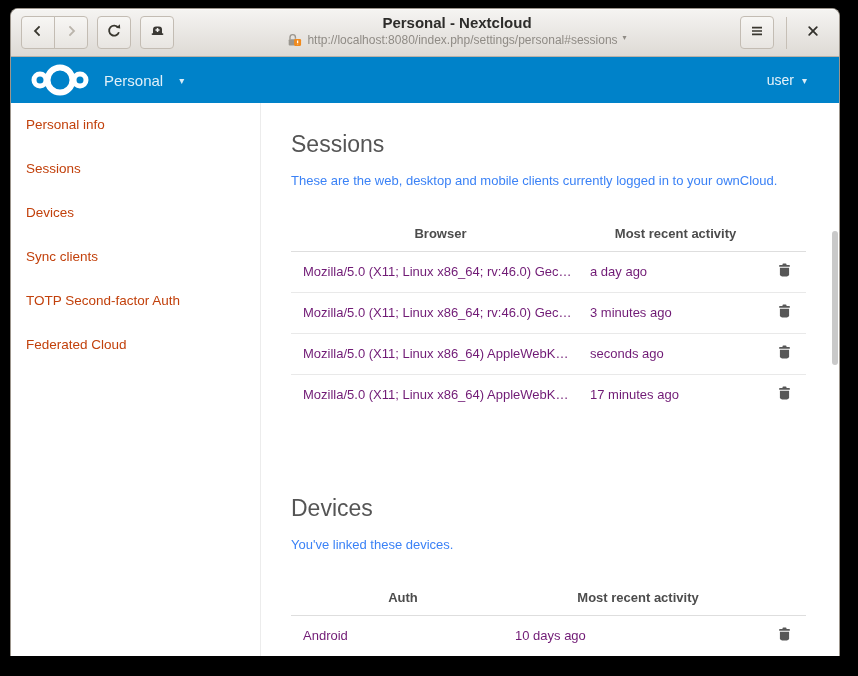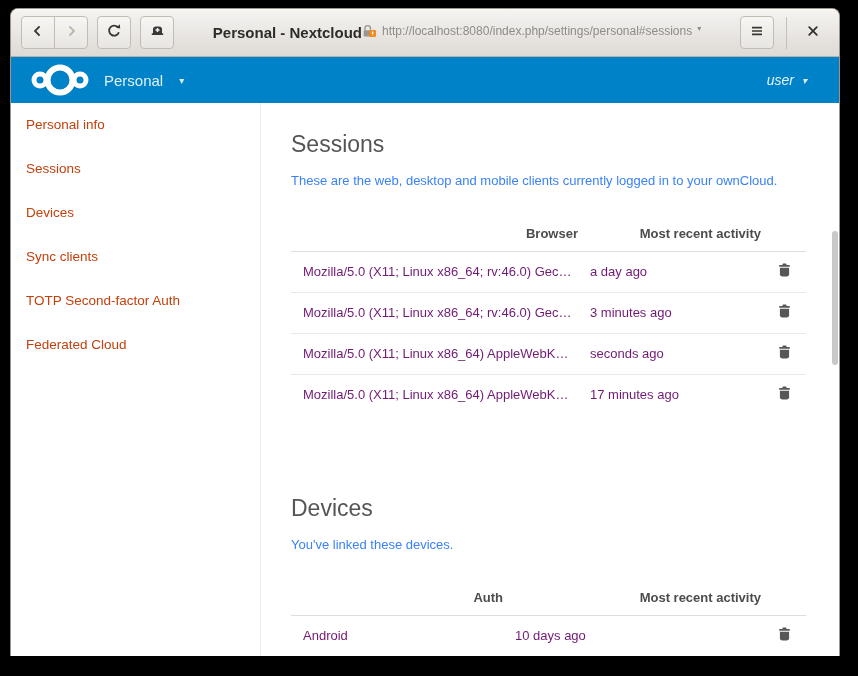--- a/index.html
+++ b/index.html
@@ -16,50 +16,50 @@
               background:linear-gradient(#f5f4f2,#dedad5); border-bottom:1px solid #b9b1a8;
               box-shadow:inset 0 1px 0 rgba(255,255,255,.75); }
   .tb-btn { height:33px; border:1px solid #c3bcb3; background:linear-gradient(#f7f6f4,#e8e5e1);
             border-radius:4px; display:flex; align-items:center; justify-content:center; cursor:pointer; }
   .navgroup { display:flex; }
   .navgroup .tb-btn { width:34px; }
   .navgroup .tb-btn:first-child { border-radius:4px 0 0 4px; }
   .navgroup .tb-btn:last-child { border-radius:0 4px 4px 0; margin-left:-1px; }
   .btn-refresh { width:34px; margin-left:9px; }
   .btn-newtab { width:34px; margin-left:9px; }
-  .title-block { flex:1; display:flex; flex-direction:row; align-items:center; justify-content:center; min-width:0; }
+  .title-block { flex:1; display:flex; flex-direction:column; align-items:center; justify-content:center; min-width:0; }
   .window-title { font-size:15px; font-weight:bold; color:#2d2c2a; line-height:18px; }
   .url-row { display:flex; align-items:flex-start; gap:5px; margin-top:1px; cursor:text; }
   .url-text { font-size:12px; color:#8f8b85; }
   .url-caret { font-size:8px; color:#8f8b85; }
   .btn-menu { width:34px; }
   .tb-sep { width:1px; height:32px; background:#c6bfb6; margin:0 12px; }
   .btn-close { width:28px; height:28px; border:none; background:none; display:flex;
                align-items:center; justify-content:center; cursor:pointer; margin-right:2px; }
 
   
   .app-header { height:46px; flex:0 0 46px; background:#0082c9; display:flex; align-items:center; padding:0 18px; }
   .nc-logo { margin-right:13px; display:flex; align-items:center; cursor:pointer; }
   .app-menu { display:flex; align-items:center; gap:16px; color:rgba(255,255,255,.88);
               font-size:15px; cursor:pointer; }
   .hdr-caret { font-size:10px; color:rgba(255,255,255,.85); }
   .hdr-spacer { flex:1; }
   .user-menu { display:flex; align-items:center; gap:8px; color:rgba(255,255,255,.9);
-               font-size:14px; cursor:pointer; padding-right:14px;font-style:italic; }
+               font-size:14px; cursor:pointer; padding-right:14px; }
 
   
   .content { flex:1; display:flex; position:relative; background:#fff; overflow:hidden; }
   .sidebar { width:250px; flex:0 0 250px; border-right:1px solid #ececec; }
   .side-item { height:44px; line-height:44px; padding-left:15px; font-size:13.5px;
                color:#c2410c; cursor:pointer; white-space:nowrap; }
   .main { flex:1; padding:26px 0 0 30px; position:relative; min-width:0; }
   .section h2 { font-size:23px; font-weight:400; color:#555; line-height:30px; margin-bottom:13px; }
   .section .desc { font-size:13px; color:#3b82f6; line-height:18px; margin-bottom:26px; }
   table { border-collapse:collapse; table-layout:fixed; width:515px; }
-  th { text-align:right; font-size:13px; font-weight:bold; color:#4c4c4c; height:35px;
+  th { text-align:center; font-size:13px; font-weight:bold; color:#4c4c4c; height:35px;
        vertical-align:middle; padding-left:12px; border-bottom:1px solid #dedede; }
   td { height:41px; font-size:13px; color:#701a75; vertical-align:middle; padding-left:12px;
        border-bottom:1px solid #e9e9e9; white-space:nowrap; overflow:hidden; }
   .sessions-table tbody tr:last-child td { border-bottom:none; }
   .cell-action { text-align:right; padding-right:14px; }
   .trash-btn { background:none; border:none; cursor:pointer; padding:0; line-height:0; }
   .devices-section { margin-top:78px; }
 
   
   .scroll-thumb { position:absolute; right:1px; top:128px; width:6px; height:134px;

